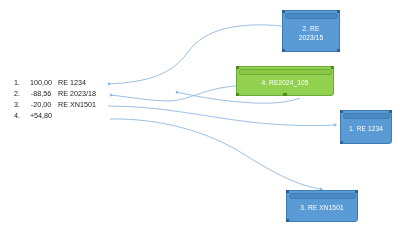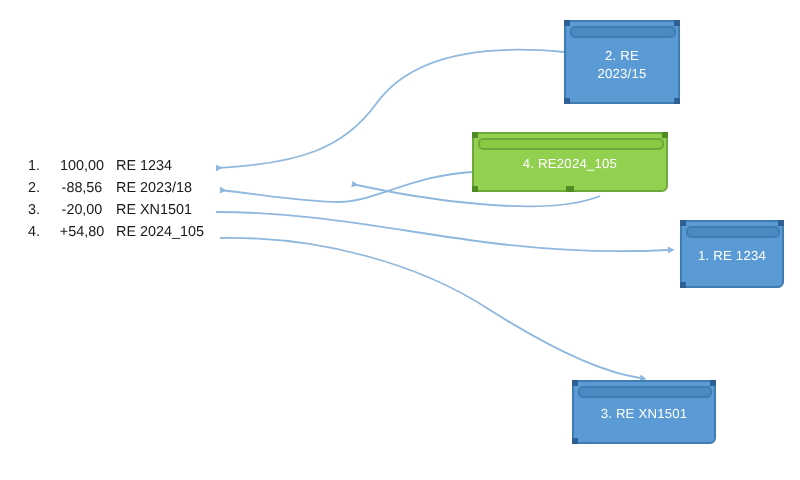--- a/index.html
+++ b/index.html
@@ -138,21 +138,20 @@
       <span class="row-doc">RE 2023/18</span>
     </div>
     <div class="list-row">
       <span class="row-num">3.</span>
       <span class="row-amount">-20,00</span>
       <span class="row-doc">RE XN1501</span>
     </div>
     <div class="list-row">
       <span class="row-num">4.</span>
       <span class="row-amount">+54,80</span>
-      <span class="row-doc">RE 2024_105</span>
     </div>
   </div>
 
   <svg id="links" viewBox="0 0 400 239">
     <defs>
       <marker id="ah-left" markerWidth="5" markerHeight="5" refX="4.2" refY="2.5" orient="auto">
         <path d="M4.2,0.6 L0.6,2.5 L4.2,4.4 z" fill="#8FB8DE"></path>
       </marker>
       <marker id="ah-right" markerWidth="5" markerHeight="5" refX="0.8" refY="2.5" orient="auto">
         <path d="M0.8,0.6 L4.4,2.5 L0.8,4.4 z" fill="#8FB8DE"></path>

